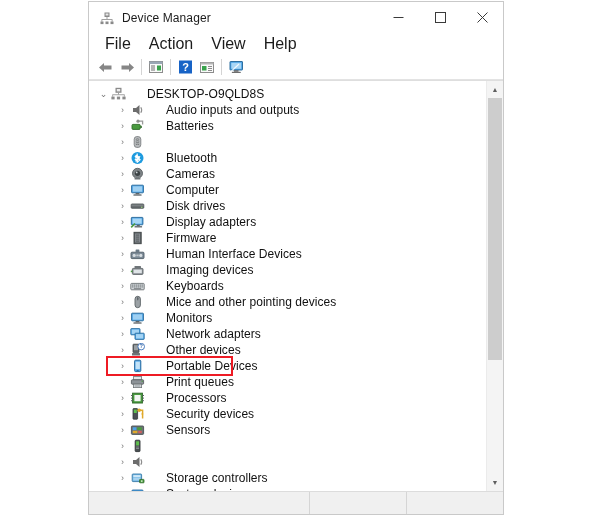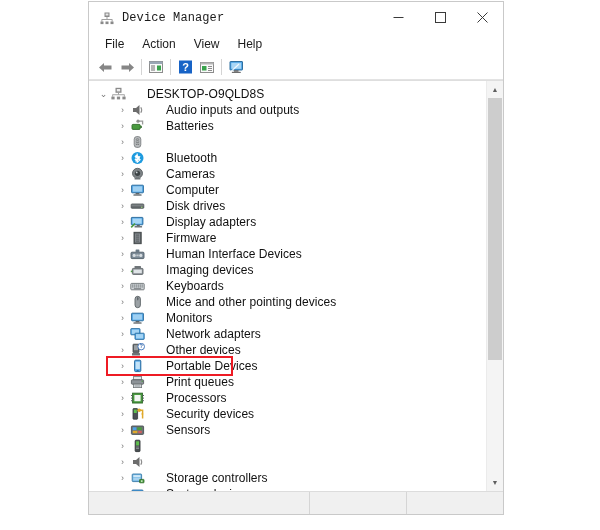--- a/index.html
+++ b/index.html
@@ -45,21 +45,20 @@
   .title-left {
     display: flex;
     align-items: center;
     padding-left: 9px;
     gap: 7px;
   }
   .title-text {
     font-size: 12px;
     color: #1b1b1b;
     letter-spacing: 0.1px;
-    font-family: Liberation Mono, monospace;
   }
   .win-btns {
     position: absolute;
     right: 0;
     top: 0;
     height: 31px;
     display: flex;
   }
   .win-btn {
     width: 42px;
@@ -73,21 +72,21 @@
   
   .menubar {
     height: 22px;
     min-height: 22px;
     display: flex;
     align-items: center;
     padding-left: 7px;
     background: #ffffff;
   }
   .menu-item {
-    font-size: 12px;
+    font-size: 16px;
     color: #1b1b1b;
     padding: 2px 9px 3px 9px;
   }
 
   
   .toolbar {
     height: 24px;
     min-height: 24px;
     display: flex;
     align-items: center;

